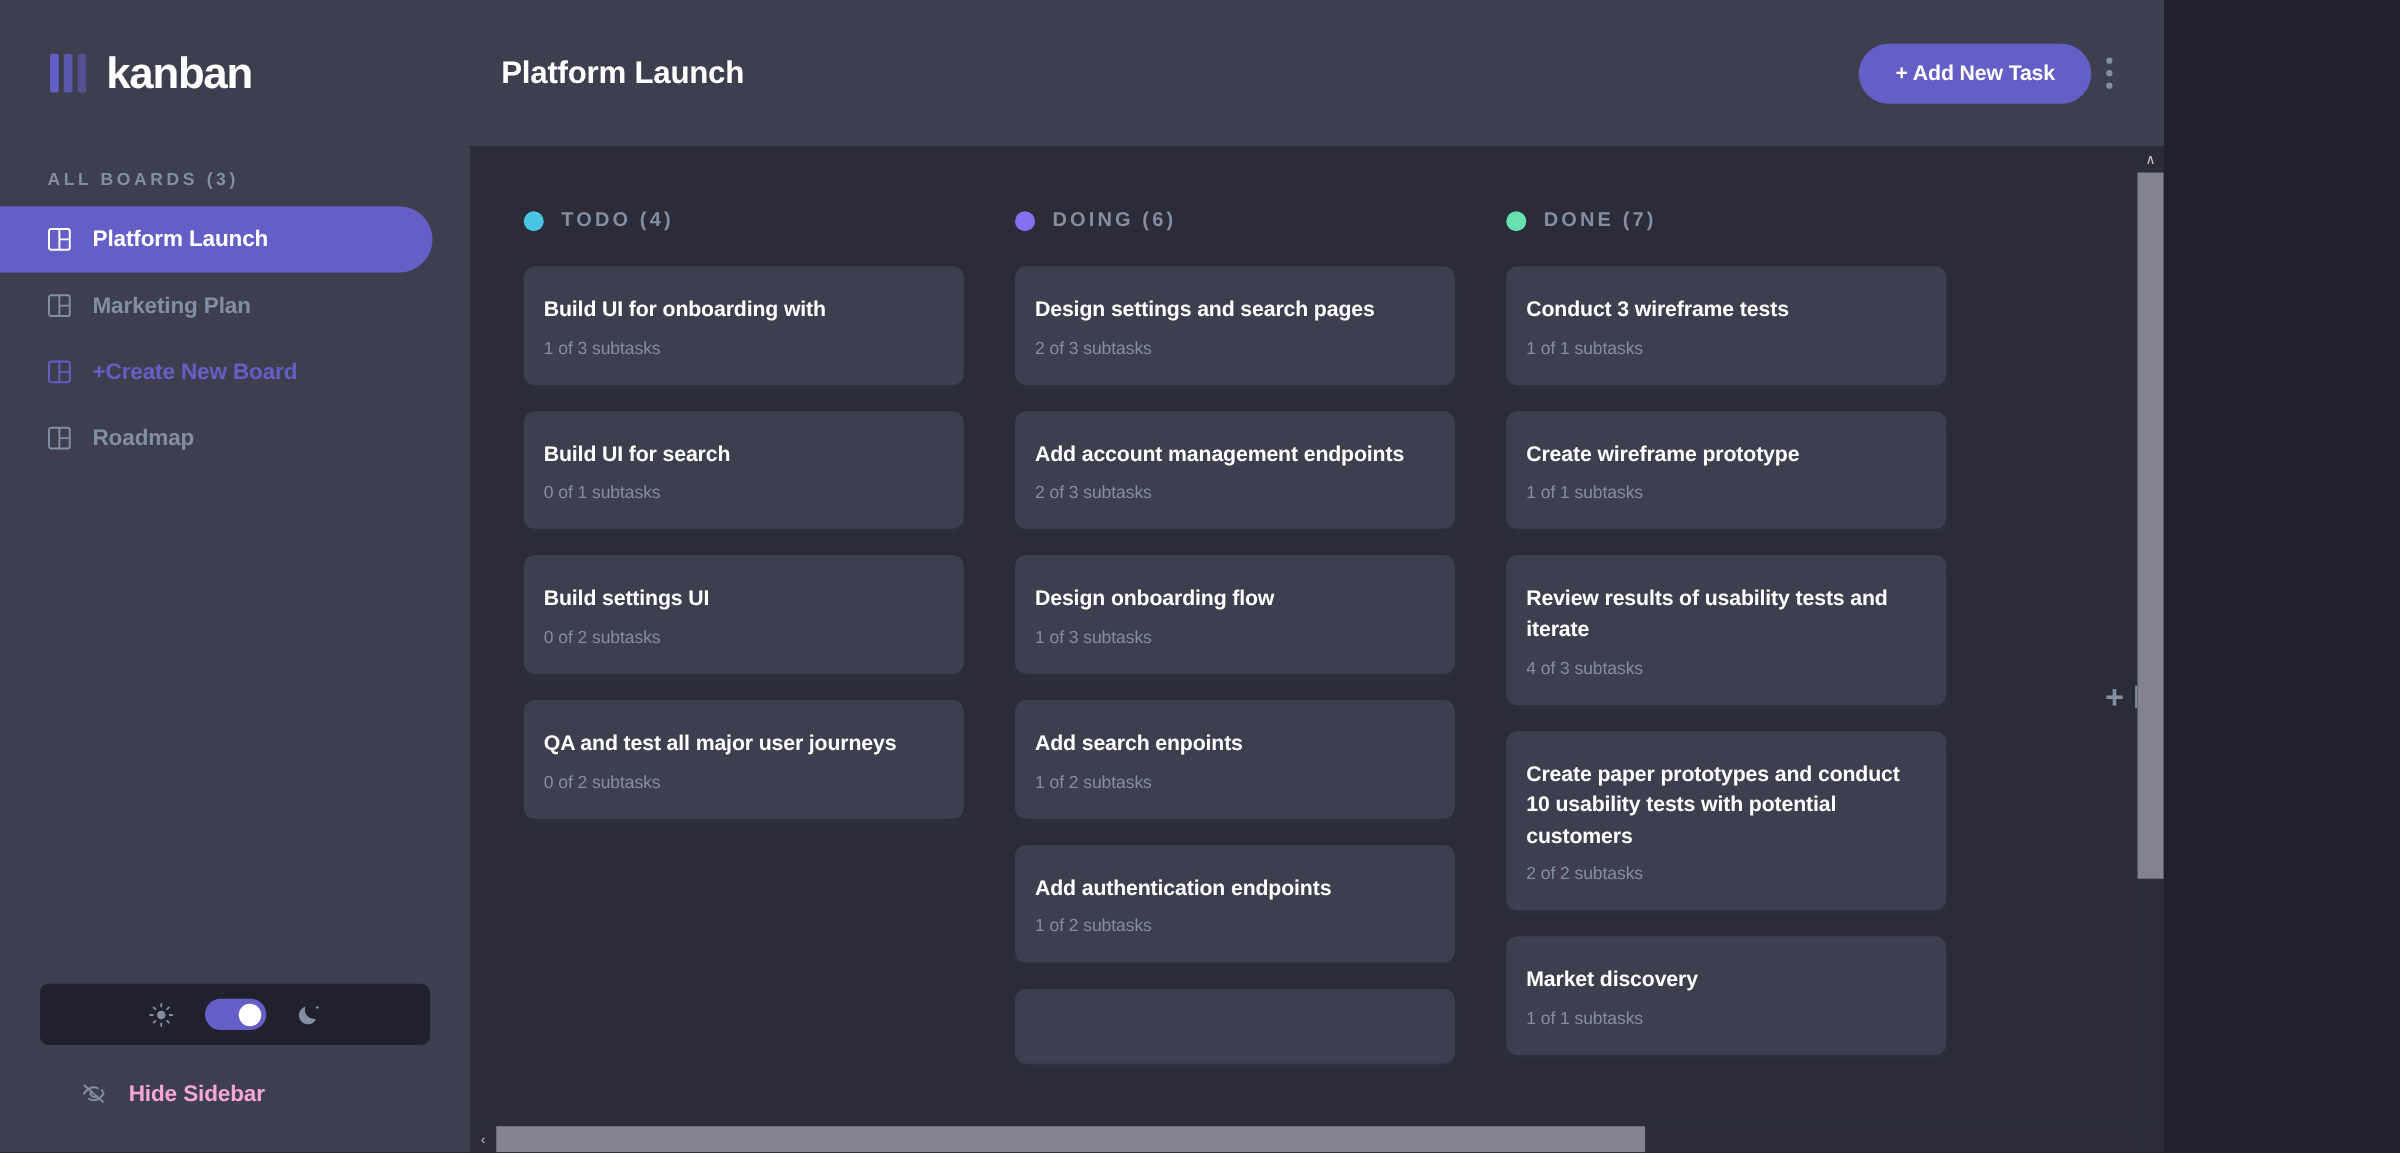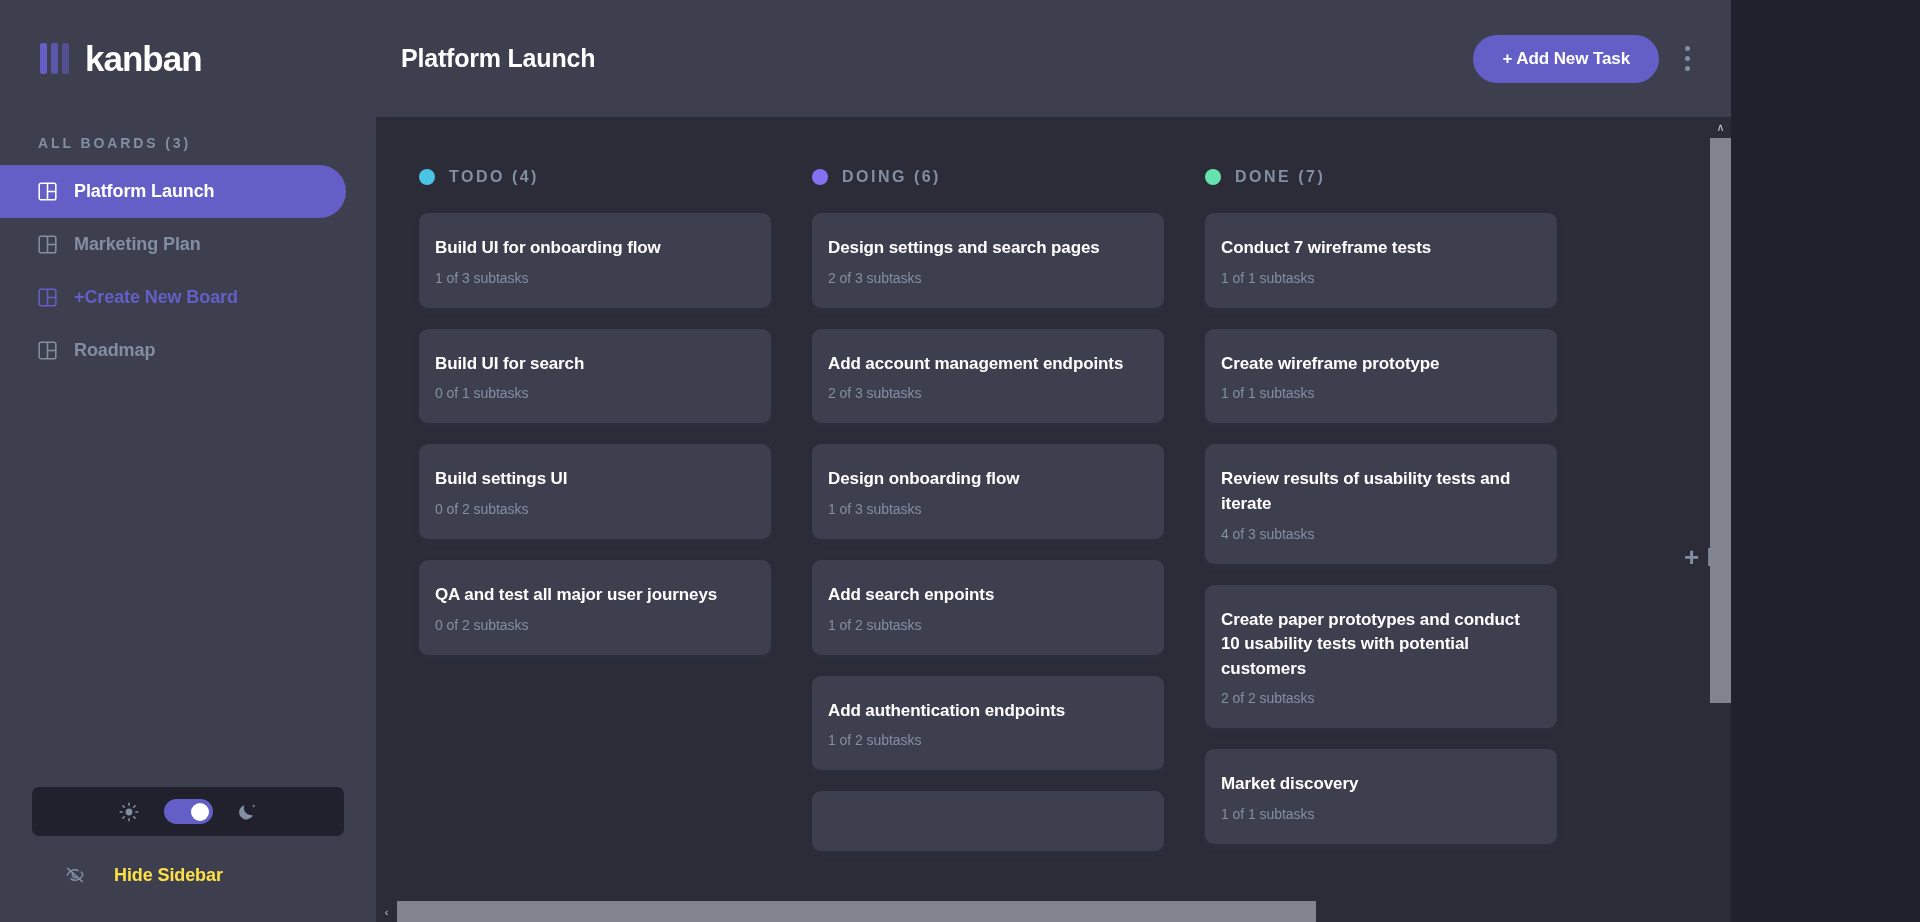--- a/index.html
+++ b/index.html
@@ -68,21 +68,21 @@
     font-size: 25px;
     font-weight: bold;
     color: #FFFFFF;
     letter-spacing: -.2px;
   }
 
   .header-right {
     margin-left: auto;
     display: flex;
     align-items: center;
-    gap: 18px;
+    gap: 4px;
   }
 
   .add-task-btn {
     background: #635FC7;
     color: #FFFFFF;
     border: none;
     border-radius: 24px;
     height: 48px;
     padding: 0 29px;
     font-size: 17px;
@@ -185,23 +185,23 @@
     position: absolute;
     top: 3.5px; right: 4px;
     width: 18px; height: 18px;
     border-radius: 50%;
     background: #FFFFFF;
   }
 
   .hide-sidebar {
     display: flex;
     align-items: center;
-    gap: 28px;
+    gap: 17px;
     padding: 28px 0 0 32px;
-    color: #fde047;
+    color: #f9a8d4;
     font-size: 18px;
     font-weight: bold;
     cursor: pointer;
     letter-spacing: -.1px;
   }
   .eye-off-icon { width: 22px; height: 22px; display: block; }
 
   
   .board-wrap {
     flex: 1;
@@ -440,21 +440,21 @@
     <div class="board-wrap">
 
       <div class="board">
 
         <div class="column">
           <div class="column-head">
             <span class="dot" style="background:#49C4E5"></span>
             <span class="column-title">TODO (4)</span>
           </div>
           <div class="card">
-            <div class="card-title">Build UI for onboarding flow</div>
+            <div class="card-title">Build UI for onboarding with</div>
             <div class="card-sub">1 of 3 subtasks</div>
           </div>
           <div class="card">
             <div class="card-title">Build UI for search</div>
             <div class="card-sub">0 of 1 subtasks</div>
           </div>
           <div class="card">
             <div class="card-title">Build settings UI</div>
             <div class="card-sub">0 of 2 subtasks</div>
           </div>
@@ -493,21 +493,21 @@
             <div class="card-title"></div>
           </div>
         </div>
 
         <div class="column">
           <div class="column-head">
             <span class="dot" style="background:#67E2AE"></span>
             <span class="column-title">DONE (7)</span>
           </div>
           <div class="card">
-            <div class="card-title">Conduct 7 wireframe tests</div>
+            <div class="card-title">Conduct 3 wireframe tests</div>
             <div class="card-sub">1 of 1 subtasks</div>
           </div>
           <div class="card">
             <div class="card-title">Create wireframe prototype</div>
             <div class="card-sub">1 of 1 subtasks</div>
           </div>
           <div class="card">
             <div class="card-title">Review results of usability tests and iterate</div>
             <div class="card-sub">4 of 3 subtasks</div>
           </div>

